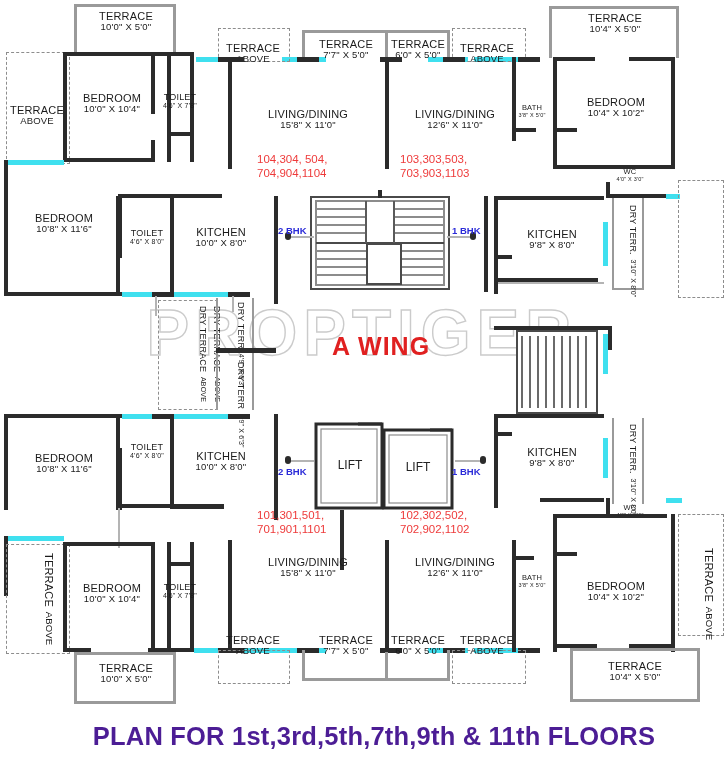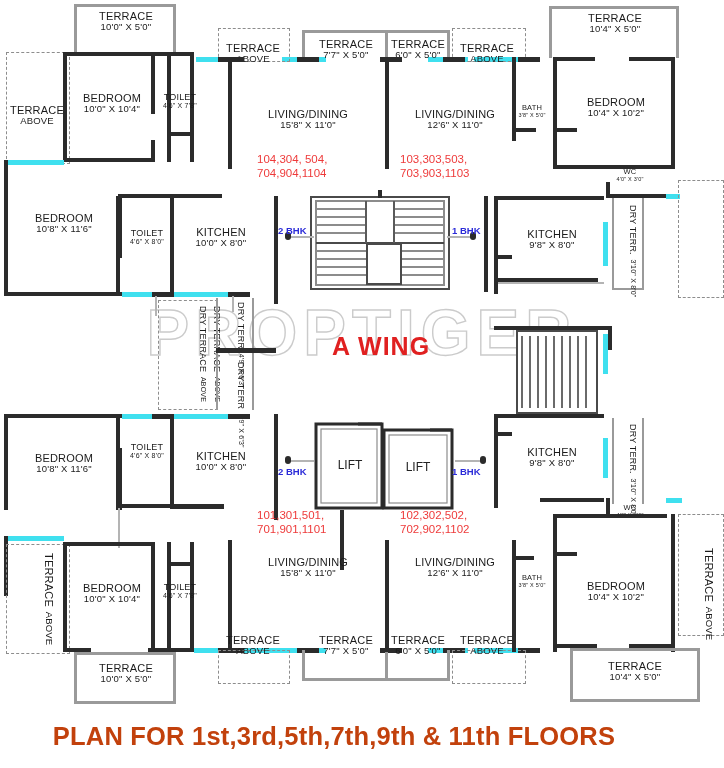--- a/index.html
+++ b/index.html
@@ -49,22 +49,22 @@
   #watermark{
     position:absolute;left:0;top:296px;width:724px;text-align:center;
     font-size:64px;font-weight:bold;letter-spacing:6px;
     color:rgba(0,0,0,0.0);
     -webkit-text-stroke:1.4px rgba(130,130,130,0.42);
     font-family:"Liberation Sans", sans-serif;
     pointer-events:none;user-select:none;
   }
   #footer{
     position:absolute;left:0;top:722px;width:668px;text-align:center;
-    color:#c2410c;font-weight:bold;font-size:25.5px;letter-spacing:.2px;
-    font-family:"Liberation Sans", sans-serif;white-space:nowrap;
+    color:#4c1d95;font-weight:bold;font-size:25.5px;letter-spacing:.2px;
+    font-family:"Liberation Sans", sans-serif;white-space:nowrap;padding-left:40px;
   }
   .lift-txt{position:absolute;font-size:12px;color:#222;font-family:"Liberation Sans",sans-serif;}
   .stair rect,.stair line{shape-rendering:crispEdges;}
 </style>
 </head>
 <body>
 
 <div id="plan">
 
   <div id="watermark">PROPTIGER</div>

